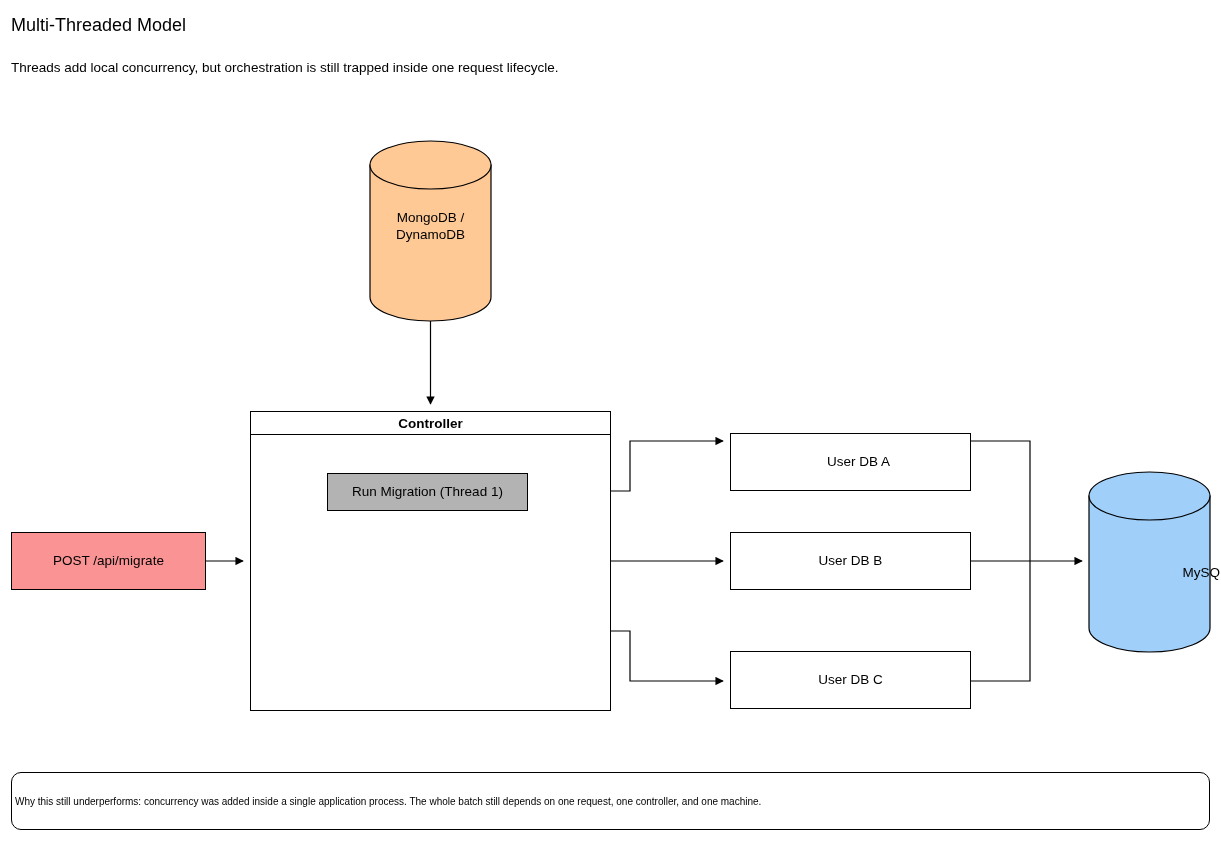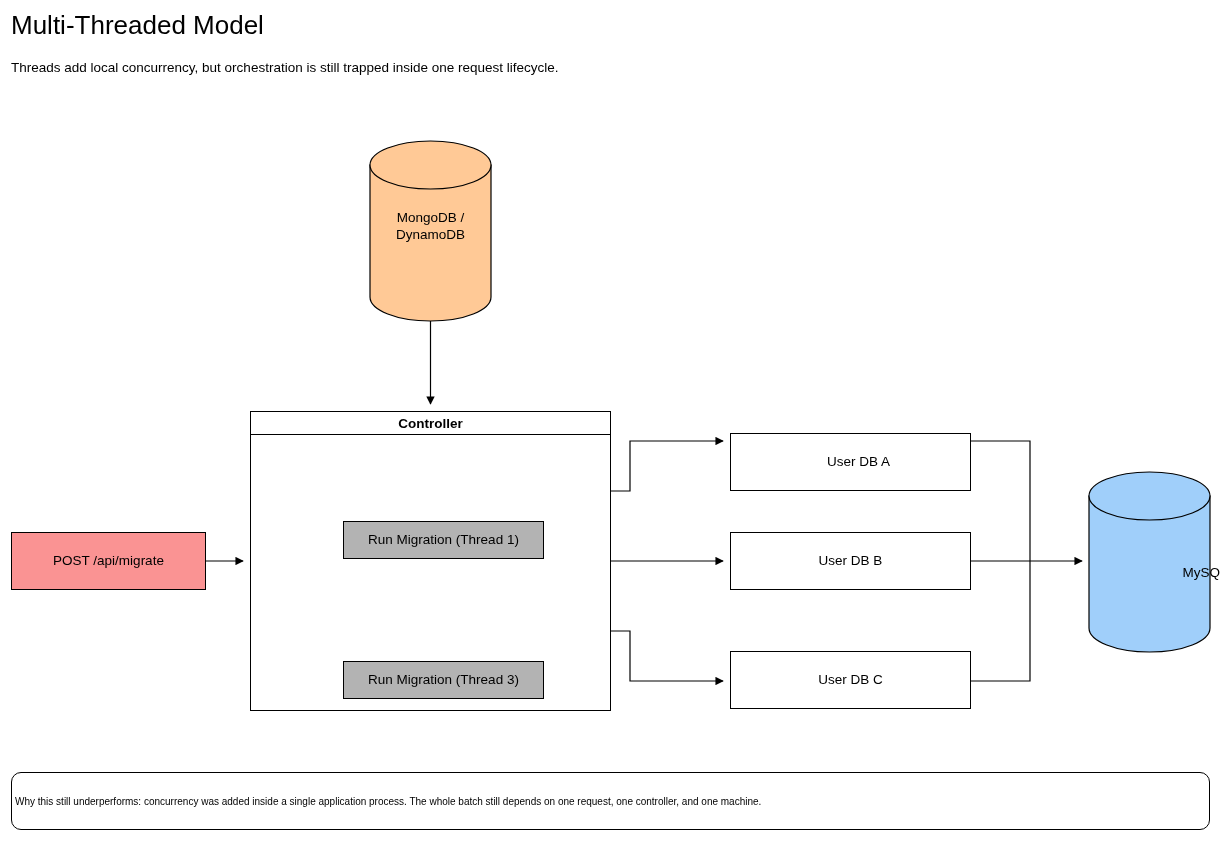--- a/index.html
+++ b/index.html
@@ -12,21 +12,21 @@
     height: 842px;
     position: relative;
     font-family: "Liberation Sans", sans-serif;
     color: #000000;
     overflow: hidden;
   }
   #page-title {
     position: absolute;
     left: 11px;
     top: 10px;
-    font-size: 26px;
+    font-size: 18px;
     font-weight: 400;
     line-height: 30px;
     color: #000;
     white-space: nowrap;
   }
   #page-subtitle {
     position: absolute;
     left: 11px;
     top: 59px;
     font-size: 13.5px;
@@ -83,29 +83,28 @@
     font-weight: bold;
     border-bottom: 1px solid #000000;
     box-sizing: border-box;
     background: #ffffff;
   }
   .thread-box {
     position: absolute;
     box-sizing: border-box;
     width: 201px;
     height: 38px;
-    left: 92px;
+    left: 76px;
     background: #b3b3b3;
     border: 1px solid #000000;
     display: flex;
     align-items: center;
     justify-content: center;
     font-size: 13.5px;
     color: #000;
-    margin-top: 48px;
   }
   #thread-1 { top: 61px; }
   #thread-2 { top: 131px; }
   #thread-3 { top: 201px; }
 
   .userdb-box {
     background: #ffffff;
     border: 1px solid #000000;
     width: 241px;
     height: 58px;
@@ -219,23 +218,20 @@
 
 <div class="node" id="post-box">
   <span>POST /api/migrate</span>
 </div>
 
 <div class="node" id="controller-box">
   <div id="controller-title">Controller</div>
   <div class="thread-box" id="thread-1">
     <span>Run Migration (Thread 1)</span>
   </div>
-  <div class="thread-box" id="thread-3">
-    <span>Run Migration (Thread 3)</span>
-  </div>
 </div>
 
 <div class="node userdb-box" id="userdb-a">
   <span>User DB A</span>
 </div>
 <div class="node userdb-box" id="userdb-b">
   <span>User DB B</span>
 </div>
 <div class="node userdb-box" id="userdb-c">
   <span>User DB C</span>

